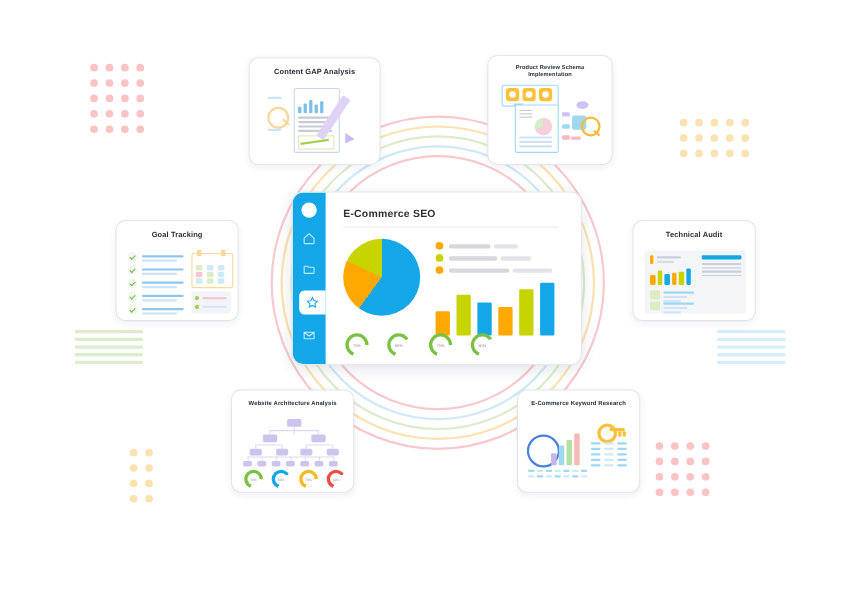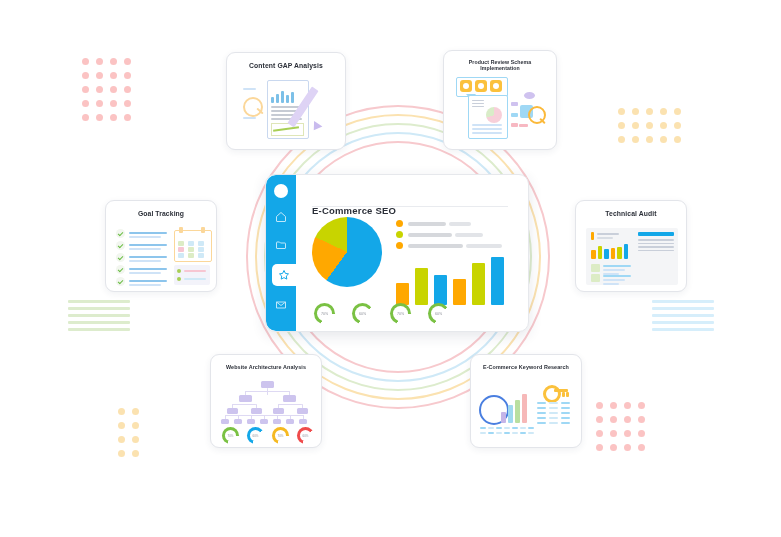--- a/index.html
+++ b/index.html
@@ -43,21 +43,21 @@
     background:#13a7e8;border-radius:10px 0 0 10px;
     display:flex;flex-direction:column;align-items:center;padding-top:9px;box-sizing:border-box;
   }
   .side-ico{width:20px;height:18px;margin-top:10px;display:flex;align-items:center;justify-content:center;position:relative;}
   #avatar{width:14px;height:14px;border-radius:50%;background:#fff;margin-top:0;}
   .side-active{
     background:#fff;border-radius:5px 0 0 5px;width:24px;height:22px;margin-left:6px;
   }
   #dash-body{position:absolute;left:30px;top:0;right:0;bottom:0;}
   #dash-heading{
-    position:absolute;left:16px;top:30px;font-size:9.5px;font-weight:bold;color:#2b2f38;
+    position:absolute;left:16px;top:14px;font-size:9.5px;font-weight:bold;color:#2b2f38;
     letter-spacing:.2px;
   }
 
   .bar{position:absolute;bottom:0;width:13px;border-radius:1px;}
   .legend-dot{width:7px;height:7px;border-radius:50%;position:absolute;}
   .legend-line{position:absolute;height:3.5px;border-radius:2px;background:#d6d8dc;}
 
   .donut{position:absolute;width:21px;height:21px;border-radius:50%;}
   .donut-label{
     position:absolute;left:0;top:0;width:21px;height:21px;display:flex;

